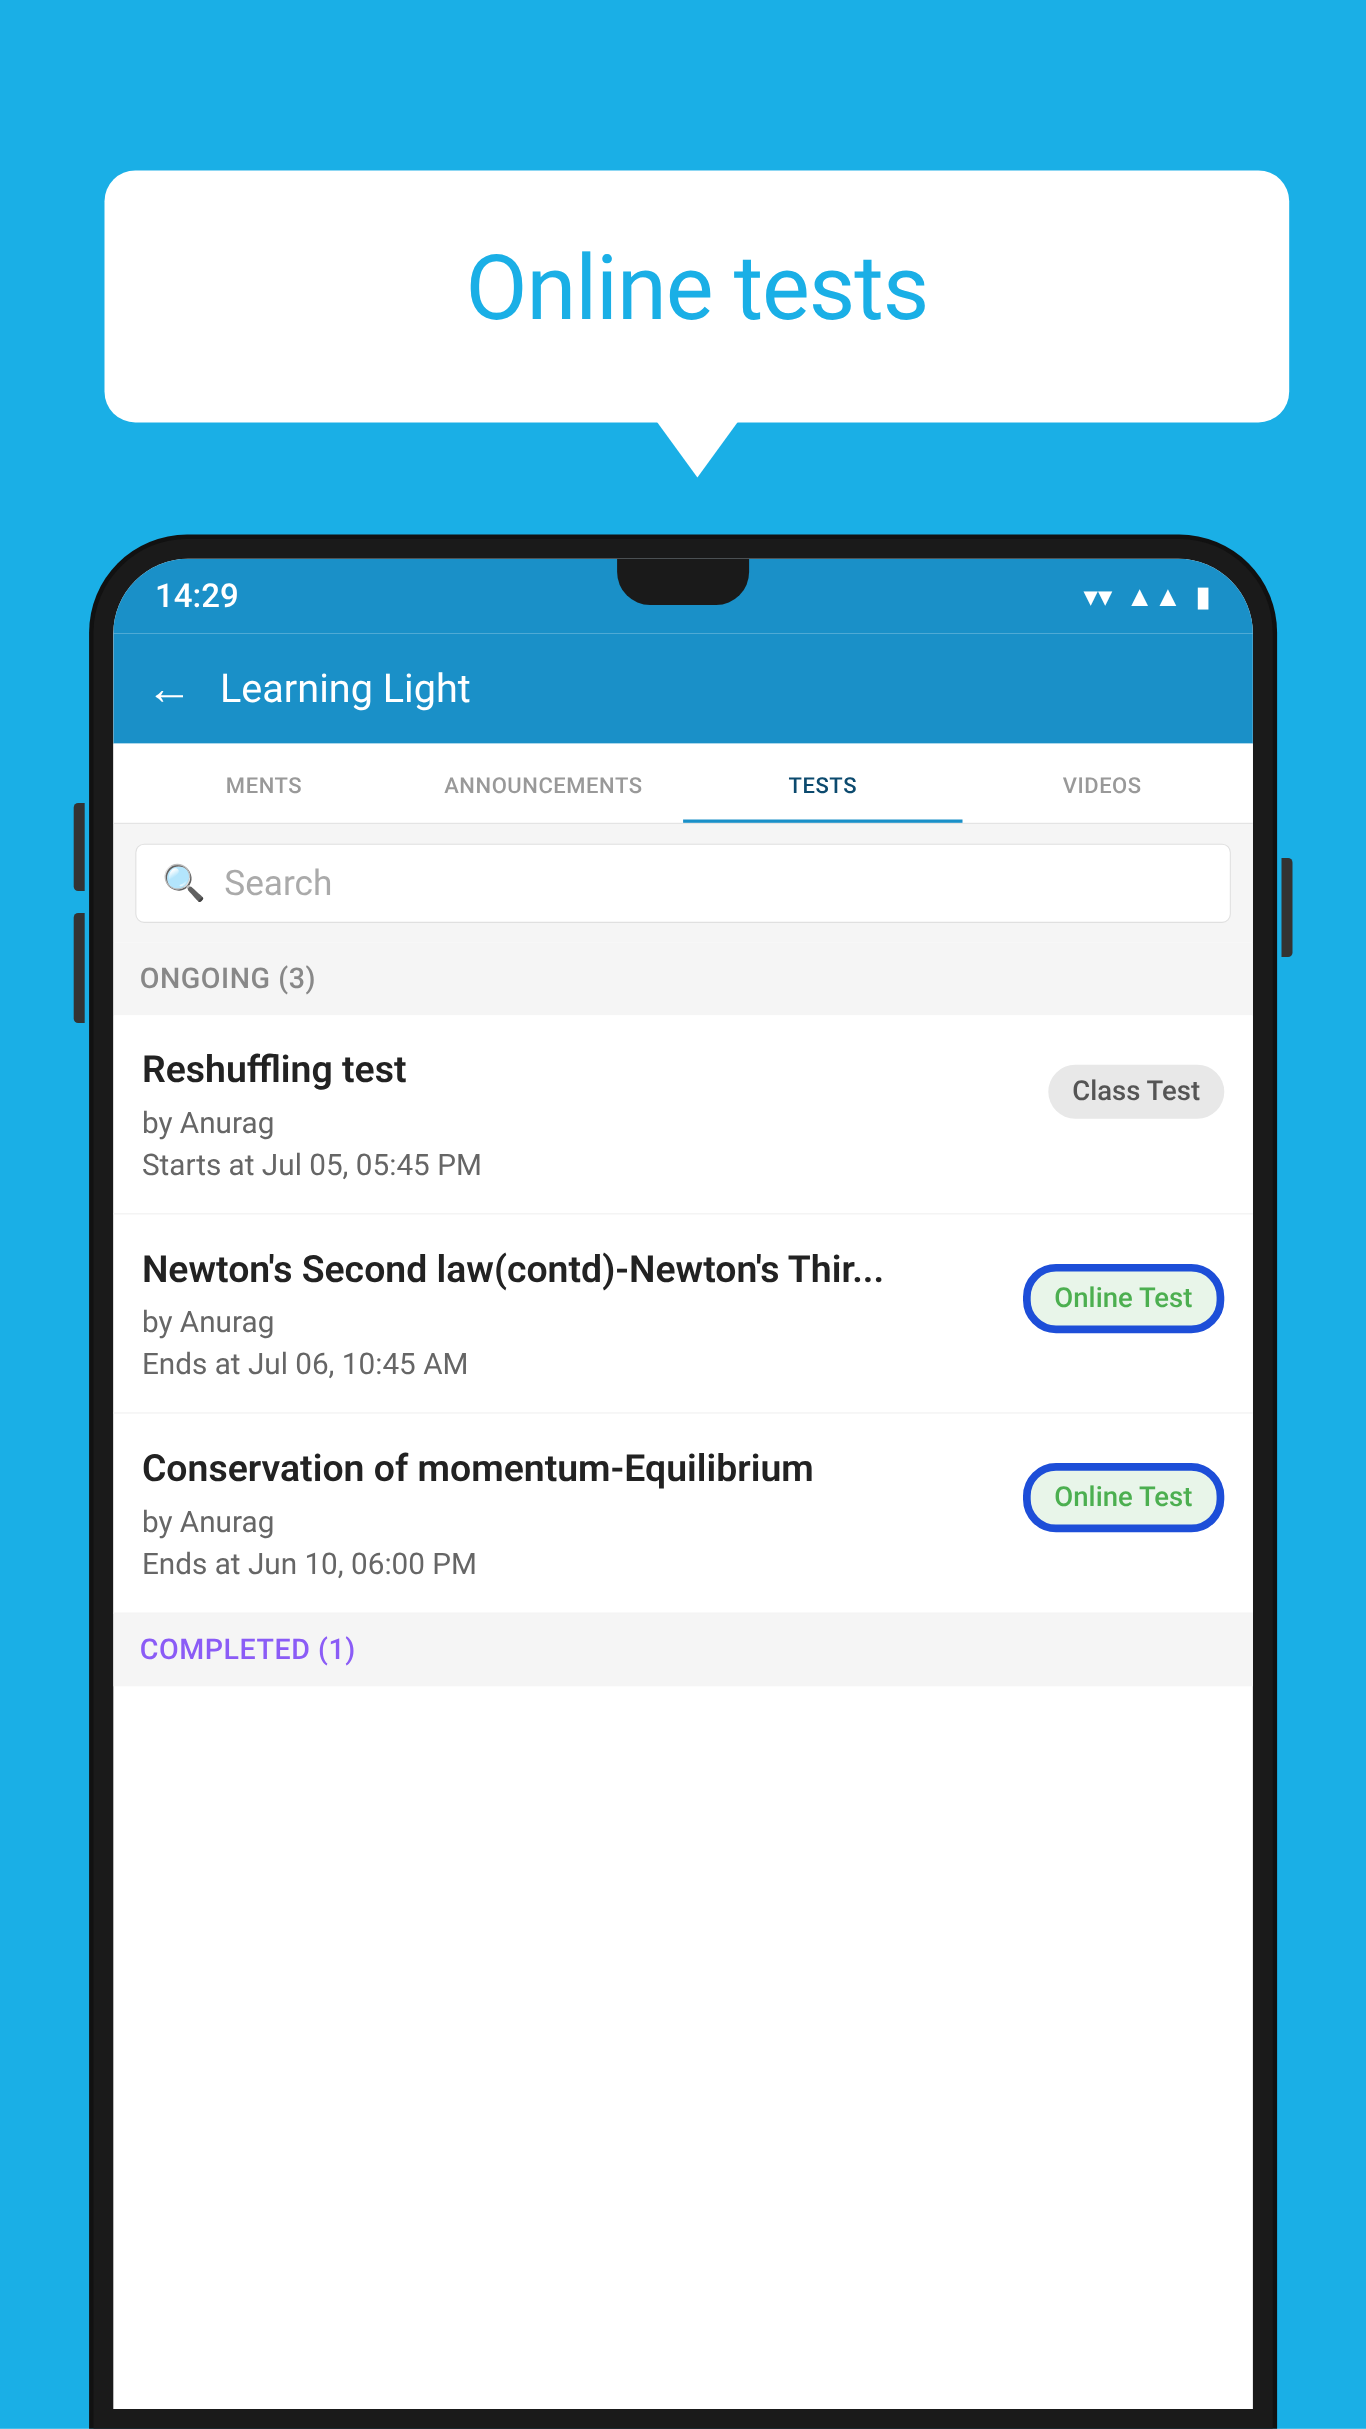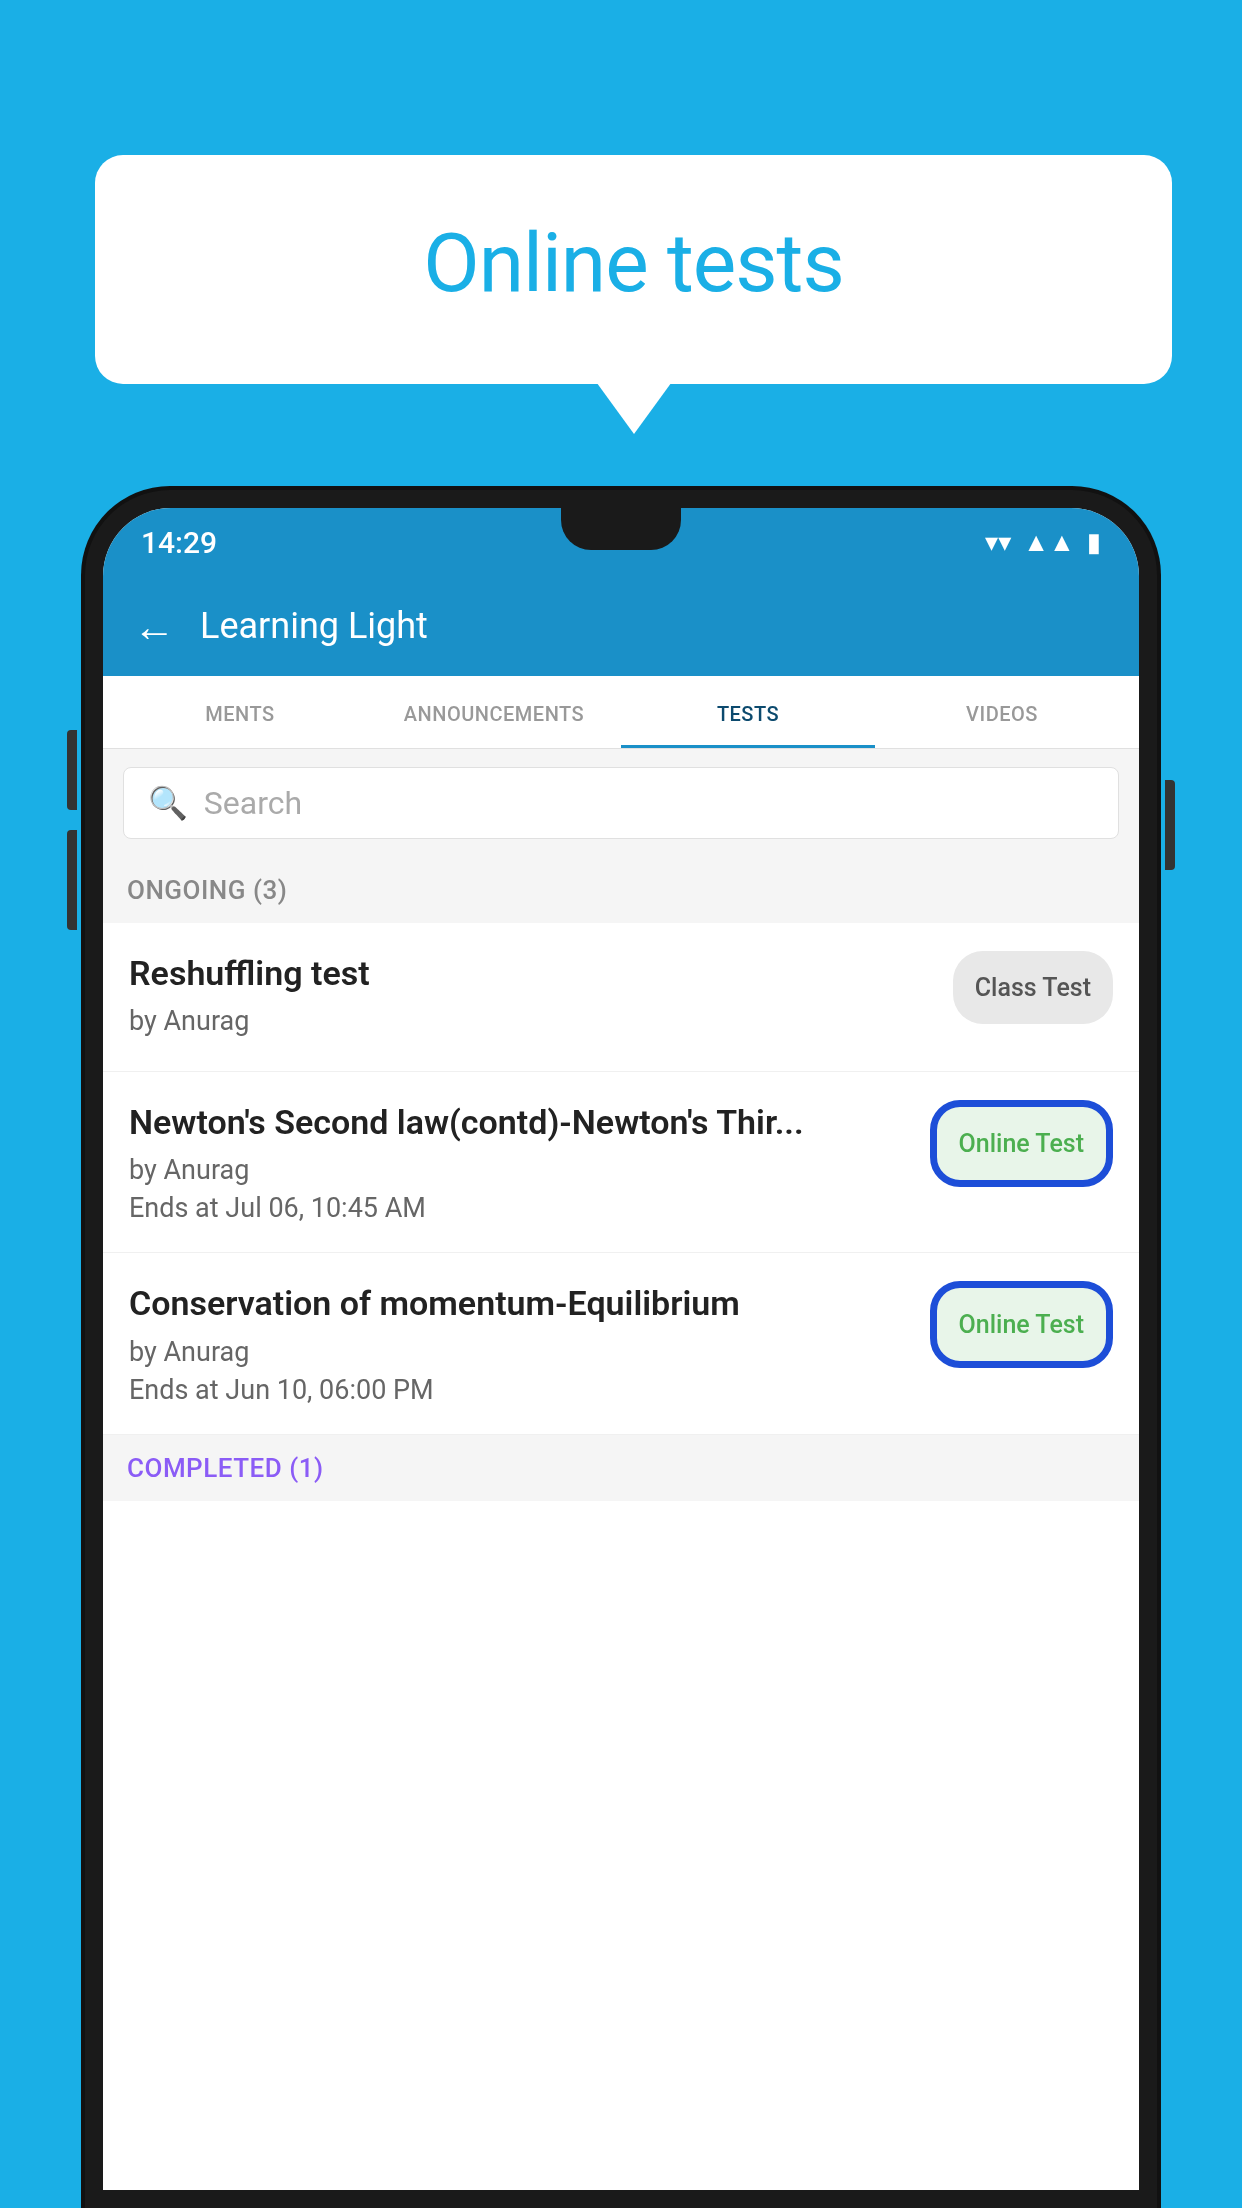--- a/index.html
+++ b/index.html
@@ -242,25 +242,25 @@
       margin-bottom: 6px;
     }
 
     .test-date {
       font-size: 27px;
       color: #666;
     }
 
     .test-badge {
       border-radius: 30px;
-      padding: 22px 22px;
+      padding: 10px 22px;
       font-size: 25px;
       font-weight: 500;
       white-space: nowrap;
-      margin-top: 0;
+      margin-top: 17px;
       flex-shrink: 0;
     }
 
     .badge-class {
       background: #e8e8e8;
       color: #555;
     }
 
     .badge-online {
       background: #e8f5e9;
@@ -363,20 +363,23 @@
     </div>
 
     <div class="section-header">ONGOING (3)</div>
 
     <div class="test-list">
 
       <div class="test-item">
         <div class="test-info">
           <div class="test-name">Reshuffling test</div>
           <div class="test-author">by Anurag</div>
+          <div class="test-date">
+            <span>Starts at</span>&nbsp;<span>Jul 05, 05:45 PM</span>
+          </div>
         </div>
         <span class="test-badge badge-class">Class Test</span>
       </div>
 
       <div class="test-item">
         <div class="test-info">
           <div class="test-name">Newton's Second law(contd)-Newton's Thir...</div>
           <div class="test-author">by Anurag</div>
           <div class="test-date">
             <span>Ends at</span>&nbsp;<span>Jul 06, 10:45 AM</span>

